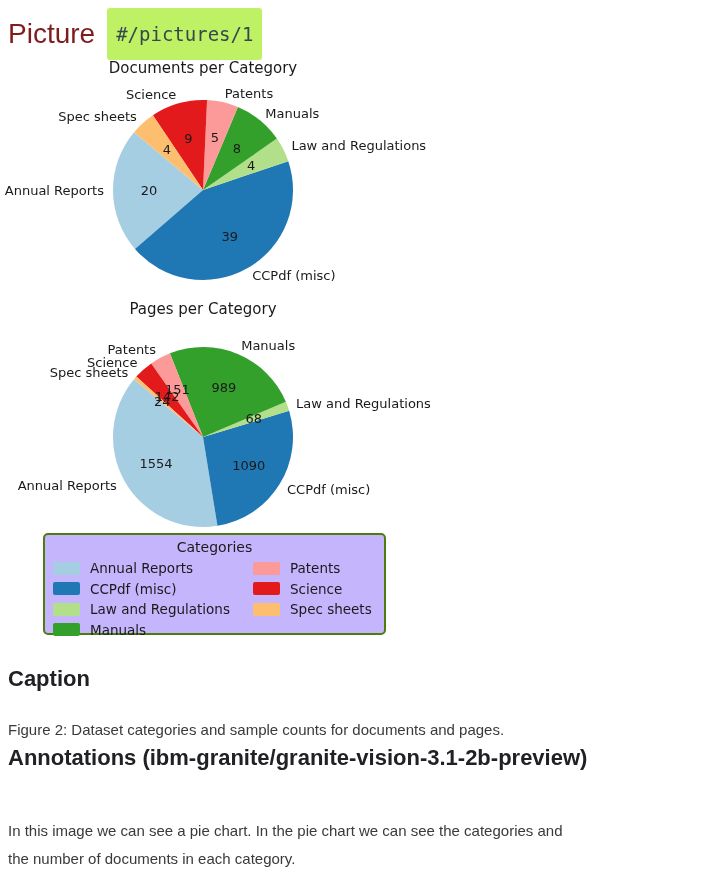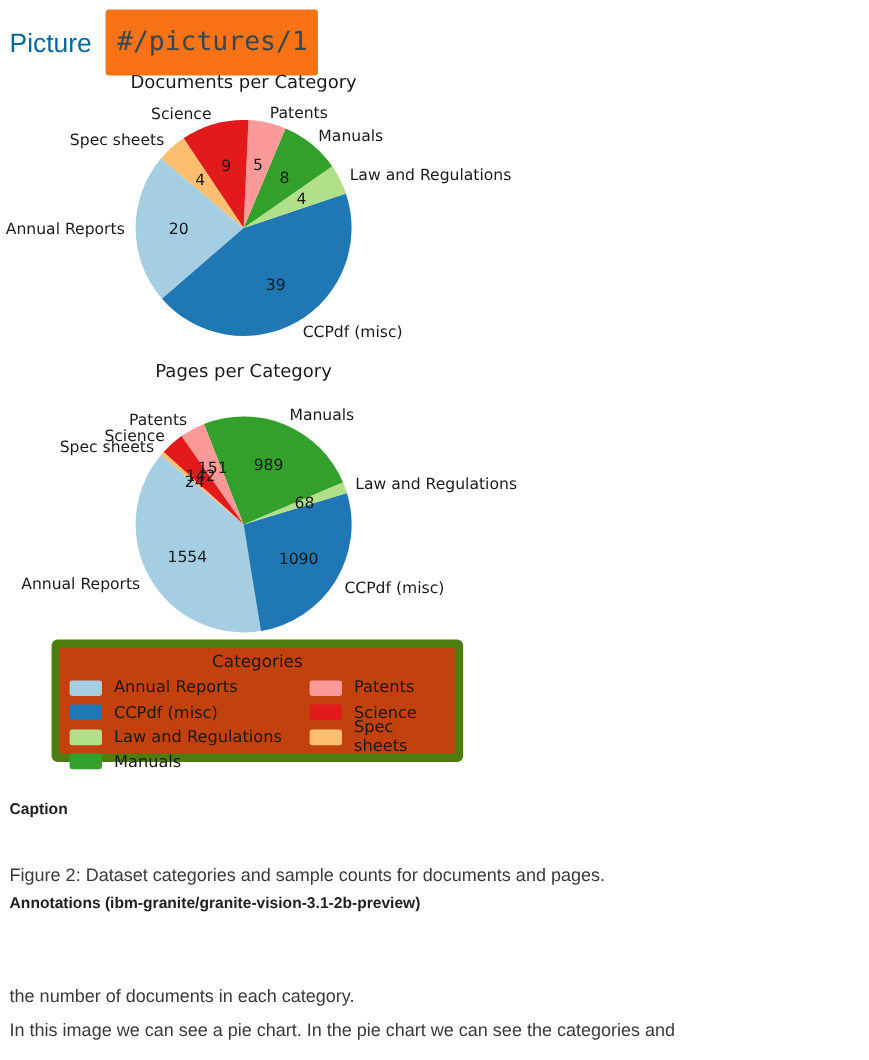--- a/index.html
+++ b/index.html
@@ -1,36 +1,36 @@
 <!DOCTYPE html>
 <html><head>
 <meta charset="utf-8">
 <style>
   html,body{margin:0;padding:0;background:#ffffff;}
   .page{position:relative;width:724px;height:883px;background:#fff;overflow:hidden;
         font-family:"Liberation Sans",sans-serif;color:#202124;}
   .header{position:absolute;left:8px;top:8px;display:flex;align-items:center;}
-  .header-title{font-size:22px;color:#0369a1;}
+  .header-title{font-size:28px;color:#7f1d1d;}
   .path-badge{margin-left:12px;font-family:"DejaVu Sans Mono","Liberation Mono",monospace;
-        font-size:22px;color:#37474f;background:#f97316;padding:15px 9px;border-radius:3px;}
+        font-size:19px;color:#37474f;background:#bef264;padding:15px 9px;border-radius:3px;}
   svg.pie{position:absolute;left:0;}
   #pie-documents{top:55px;}
   #pie-pages{top:295px;}
   .pie-title{font-family:"DejaVu Sans",sans-serif;font-size:15px;fill:#1a1a1a;text-anchor:middle;}
   .pie-label{font-family:"DejaVu Sans",sans-serif;font-size:13px;fill:#1a1a1a;}
   .pie-value{font-family:"DejaVu Sans",sans-serif;font-size:13px;fill:#1a1a1a;text-anchor:middle;}
   .legend{position:absolute;left:43px;top:533px;width:343px;height:102px;box-sizing:border-box;
-        border:7px solid #4d7c0f;border-radius:5px;background:#c2410c;padding:3px 8px;
+        border:2px solid #4d7c0f;border-radius:5px;background:#c4b5fd;padding:3px 8px;
         font-family:"DejaVu Sans",sans-serif;}
   .legend-title{text-align:center;font-size:14px;color:#1a1a1a;line-height:19px;}
   .legend-grid{display:grid;grid-template-rows:repeat(4,20.5px);grid-auto-flow:column;
         grid-template-columns:200px auto;margin-top:1px;}
   .legend-item{display:flex;align-items:center;font-size:13.5px;color:#1a1a1a;}
   .legend-swatch{width:27px;height:13px;border-radius:2px;margin-right:10px;flex:0 0 27px;}
-  .section-heading{position:absolute;left:8px;font-size:13px;font-weight:bold;color:#202124;}
+  .section-heading{position:absolute;left:8px;font-size:22px;font-weight:bold;color:#202124;}
   .body-text{position:absolute;left:8px;font-size:15px;color:#3a3a3a;line-height:28px;}
 </style>
 </head>
 <body>
 
 <div class="page">
 
   <div class="header">
     <span class="header-title">Picture</span>
     <span class="path-badge">#/pictures/1</span>
@@ -118,17 +118,17 @@
           <span>Spec sheets</span>
         </div>
       </div>
   </div>
 
   <div class="section-heading" style="top:666px;">Caption</div>
   <div class="body-text" style="top:716px;">Figure 2: Dataset categories and sample counts for documents and pages.</div>
 
   <div class="section-heading" style="top:745px;">Annotations (ibm-granite/granite-vision-3.1-2b-preview)</div>
   <div class="body-text" style="top:817px;width:712px;">
+    <div>In this image we can see a pie chart. In the pie chart we can see the categories and</div>
     <div>the number of documents in each category.</div>
-    <div>In this image we can see a pie chart. In the pie chart we can see the categories and</div>
   </div>
 
 </div>
 
 </body></html>

